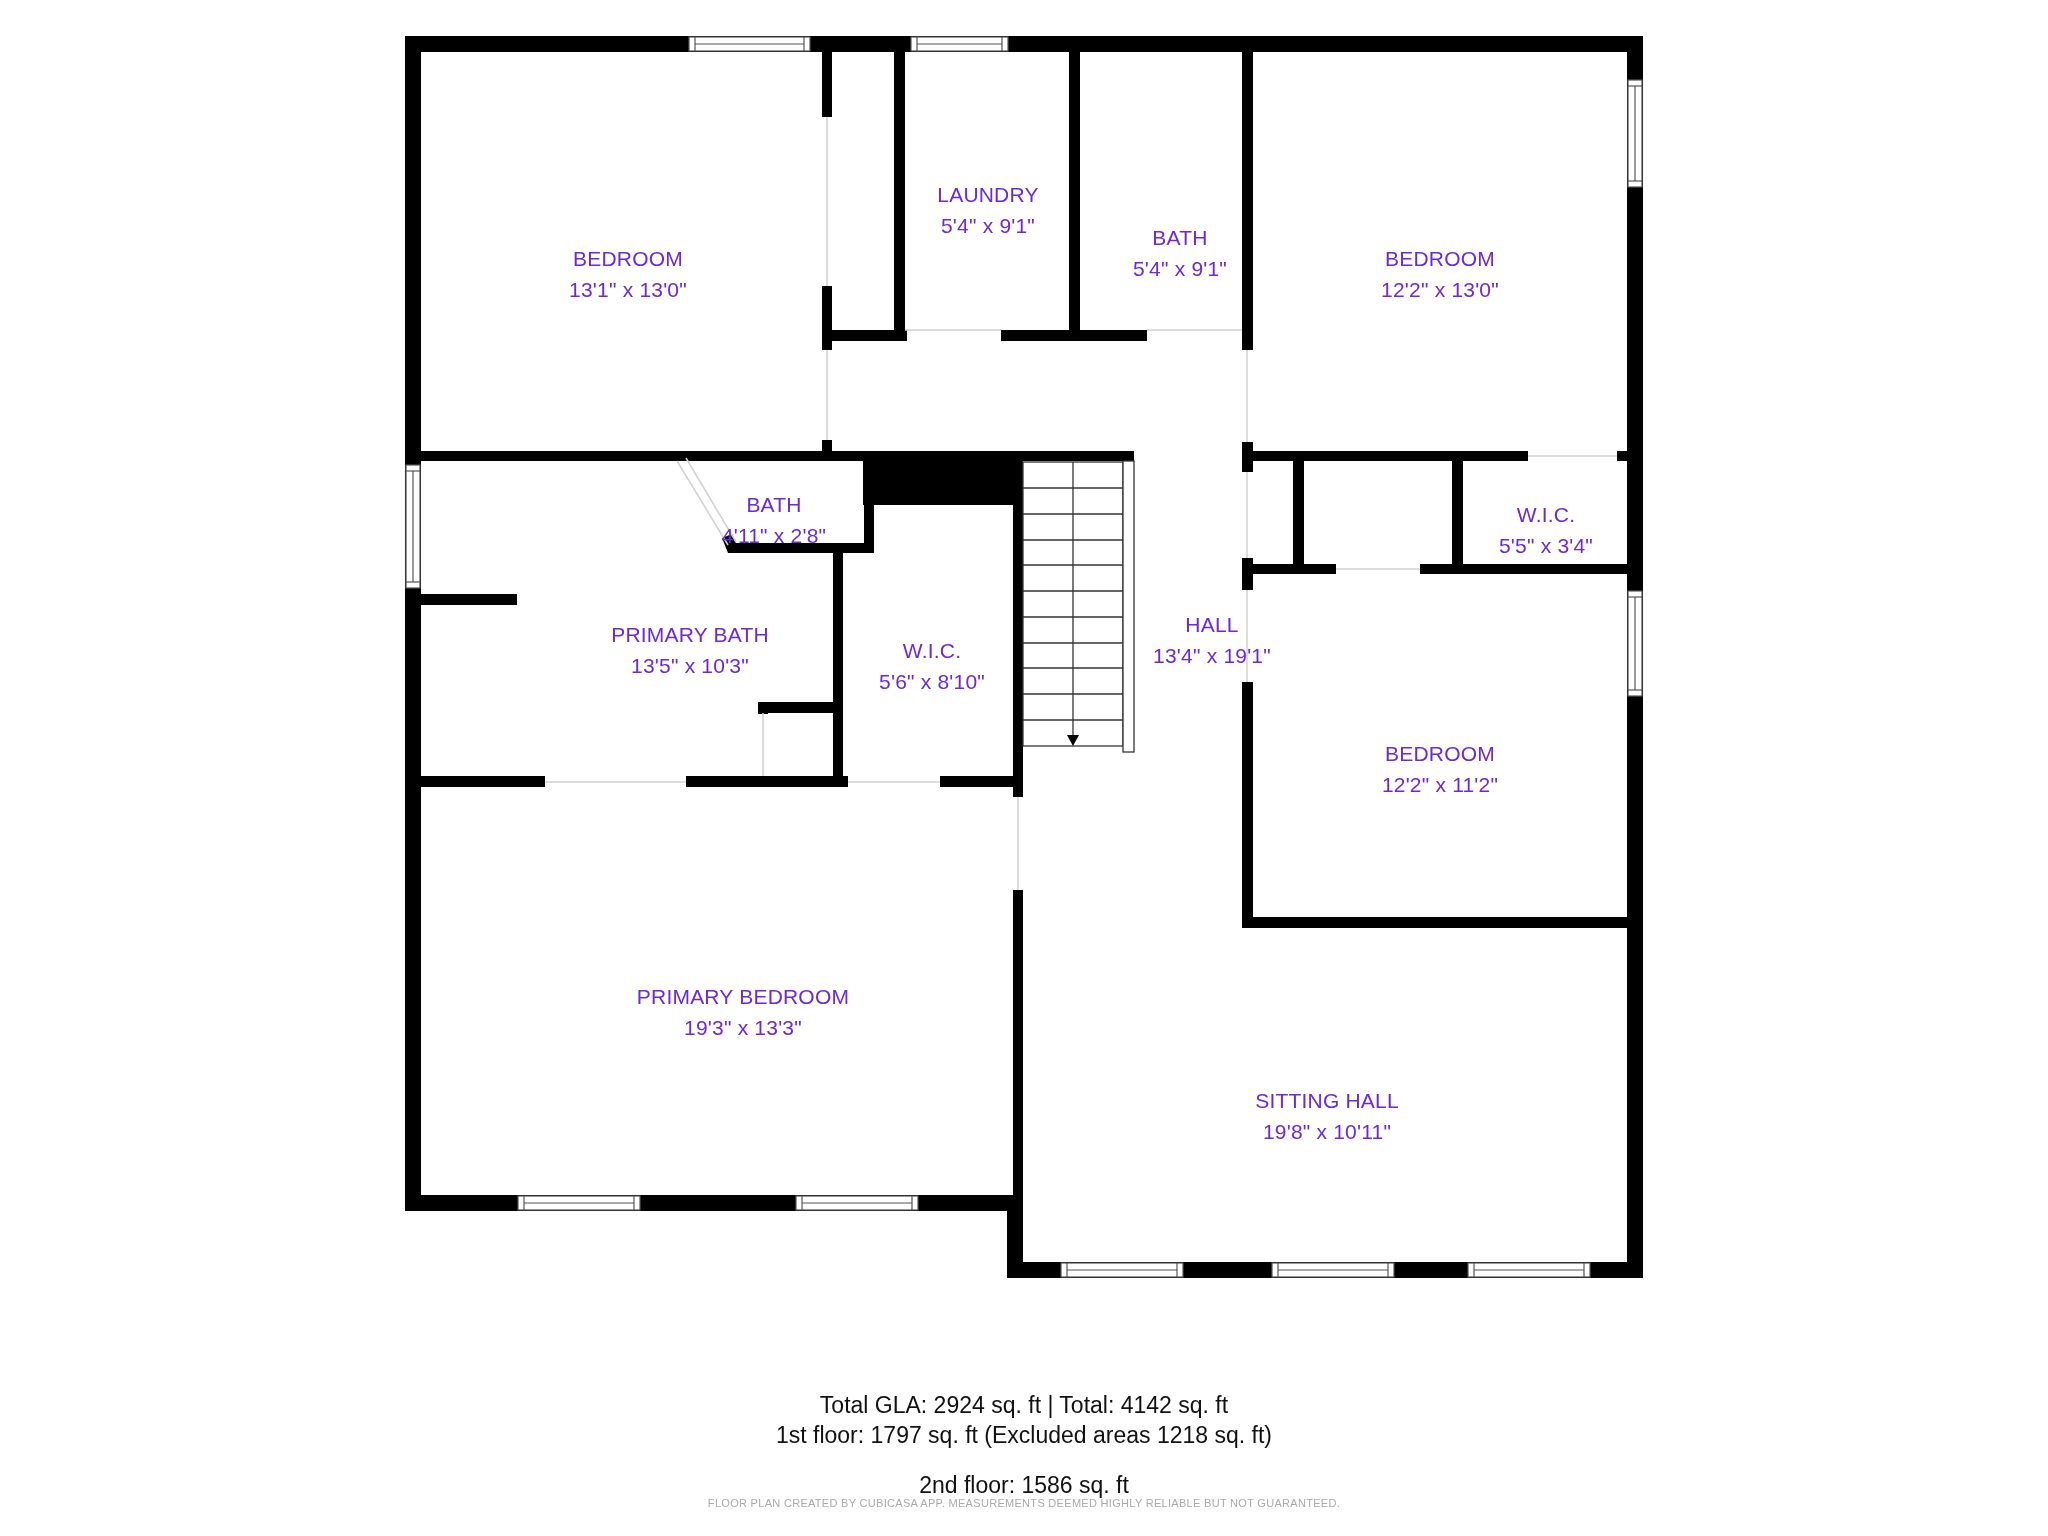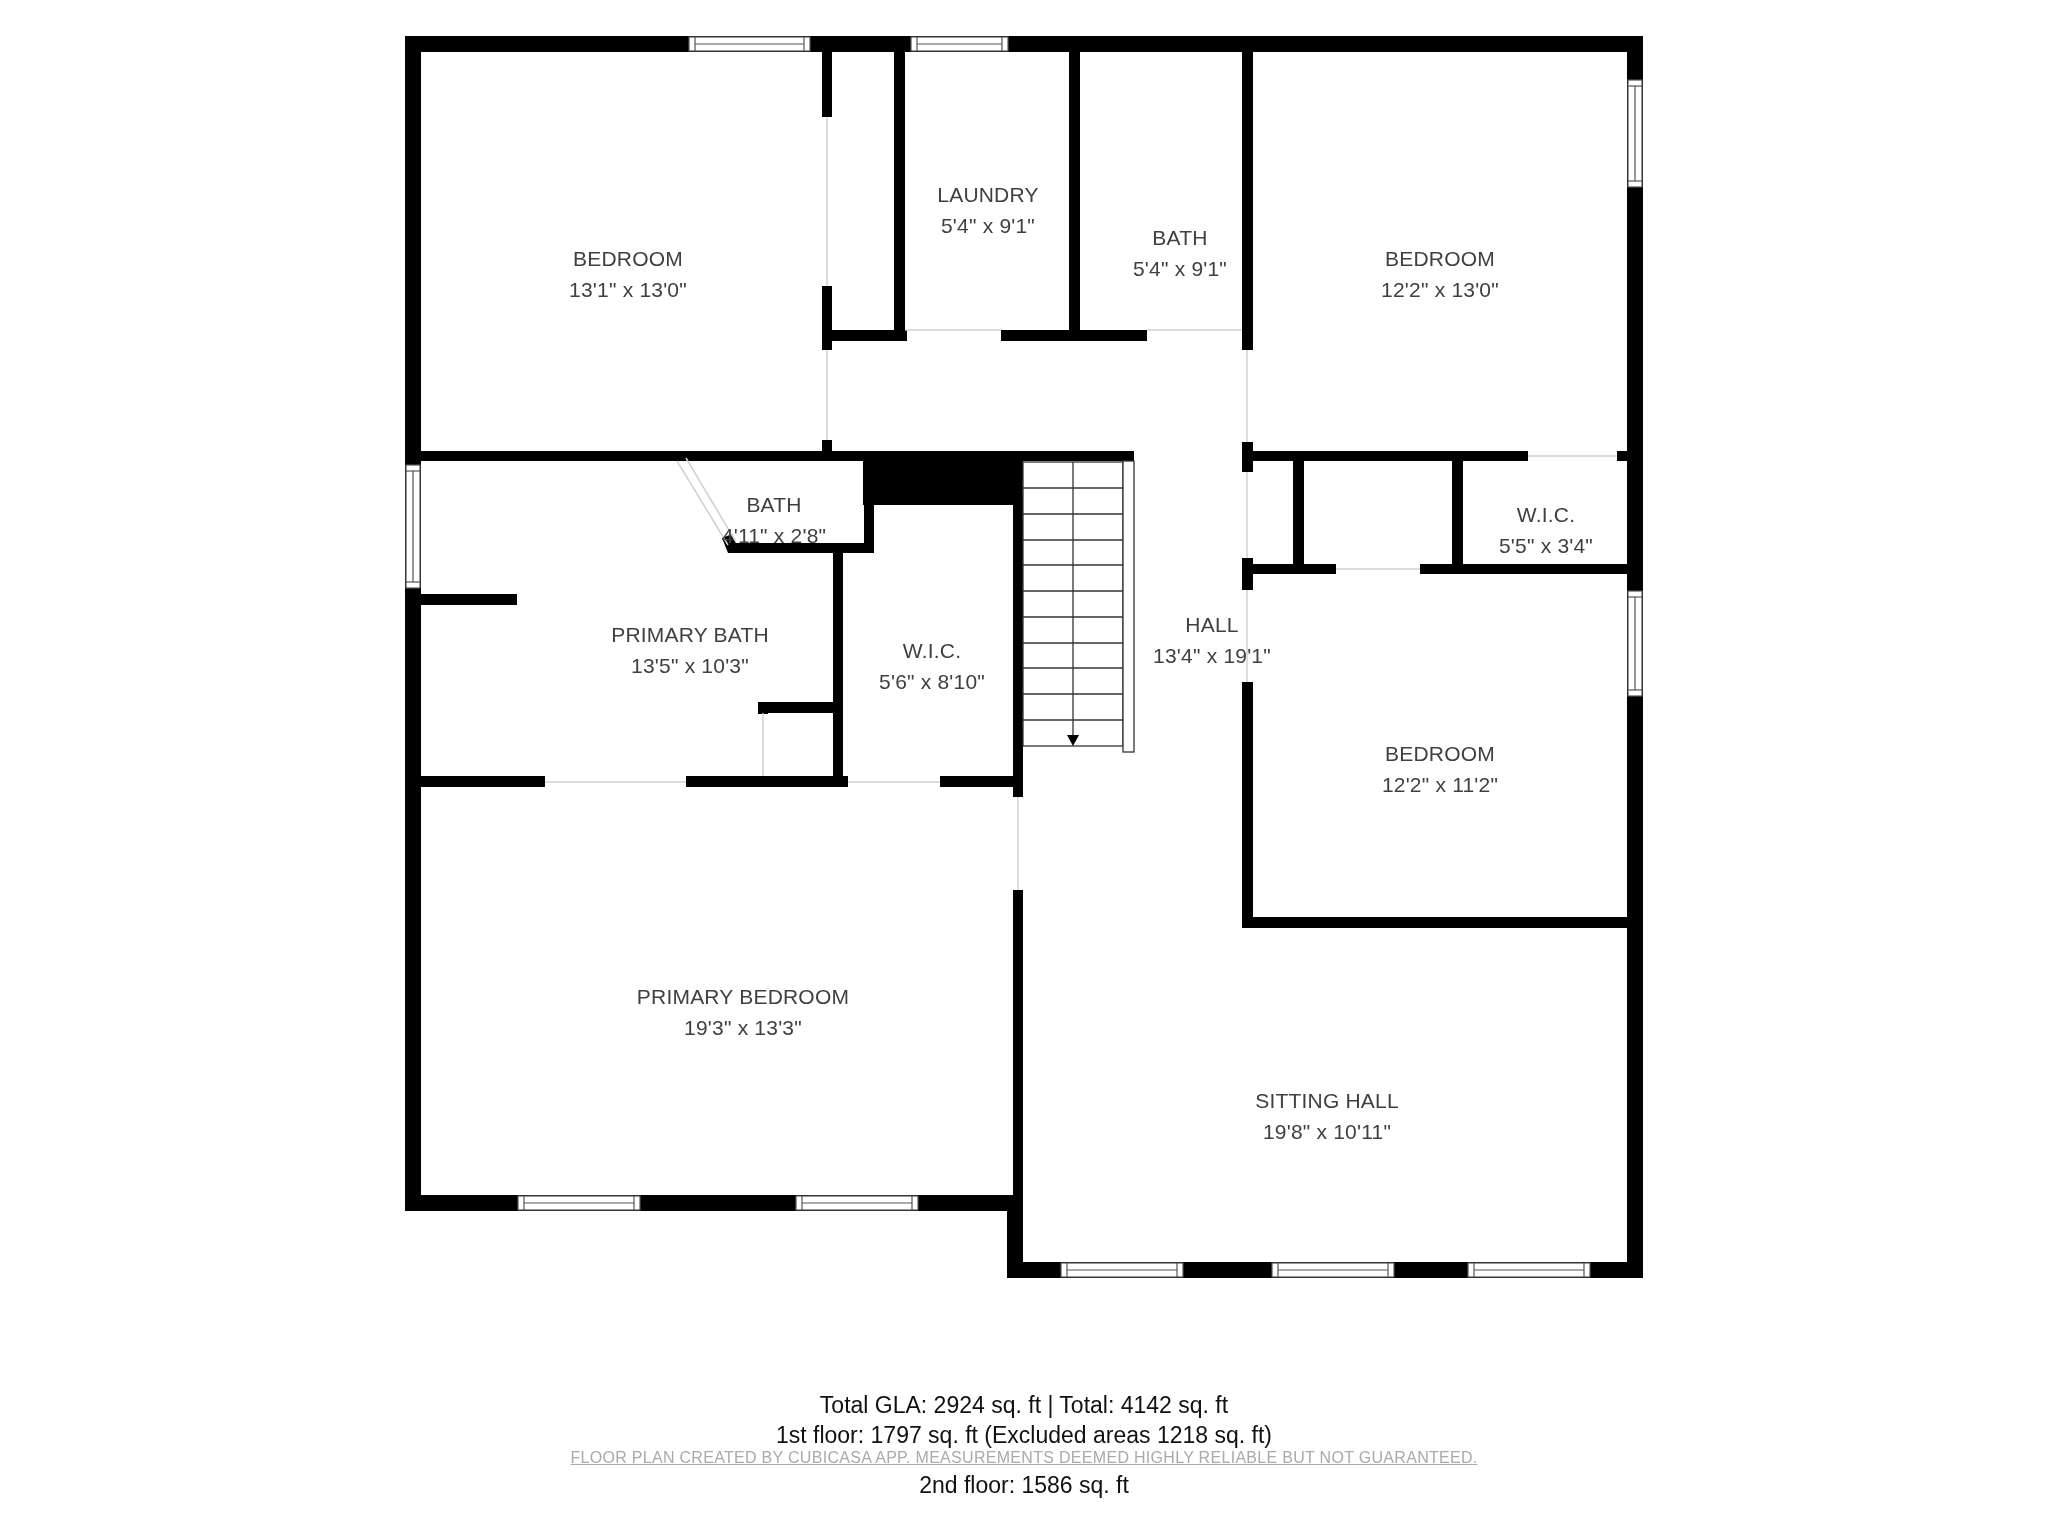--- a/index.html
+++ b/index.html
@@ -1,28 +1,28 @@
 <!DOCTYPE html>
 <html><head>
 <meta charset="utf-8">
 <style>
   html, body { margin:0; padding:0; background:#ffffff; }
   body { width:2048px; height:1536px; position:relative; overflow:hidden;
          font-family:"Liberation Sans", "DejaVu Sans", sans-serif; color:#111; }
   #plan { position:absolute; left:0; top:0; width:2048px; height:1536px; }
   .room-label { position:absolute; transform:translate(-50%,-50%); text-align:center;
-                white-space:nowrap; font-size:21px; line-height:31px; color:#404040; letter-spacing:0.2px; }
+                white-space:nowrap; font-size:21px; line-height:31px; color:#6d28d9; letter-spacing:0.2px; }
   .room-label .name { display:block; }
   .room-label .dims { display:block; }
   #footer { position:absolute; left:0; width:2048px; text-align:center; }
   .f-total { position:absolute; left:0; width:100%; top:1392px; font-size:23px; font-weight:normal; }
   .f-line { position:absolute; left:0; width:100%; font-size:23px; }
   .f-1 { top:1422px; }
   .f-2 { top:1452px;margin-top:20px; }
-  .f-disc { position:absolute; left:0; width:100%; top:1449px; font-size:16px; color:#aaaaaa; letter-spacing:0.3px;text-decoration:underline; }
+  .f-disc { position:absolute; left:0; width:100%; top:1497px; font-size:11px; color:#aaaaaa; letter-spacing:0.3px; }
 </style>
 </head>
 <body>
 
 <svg id="plan" viewBox="0 0 2048 1536" xmlns="http://www.w3.org/2000/svg">
   <g fill="#000">
 
     <rect x="405" y="36" width="1238" height="16"></rect>
 
     <rect x="405" y="36" width="16" height="1175"></rect>

